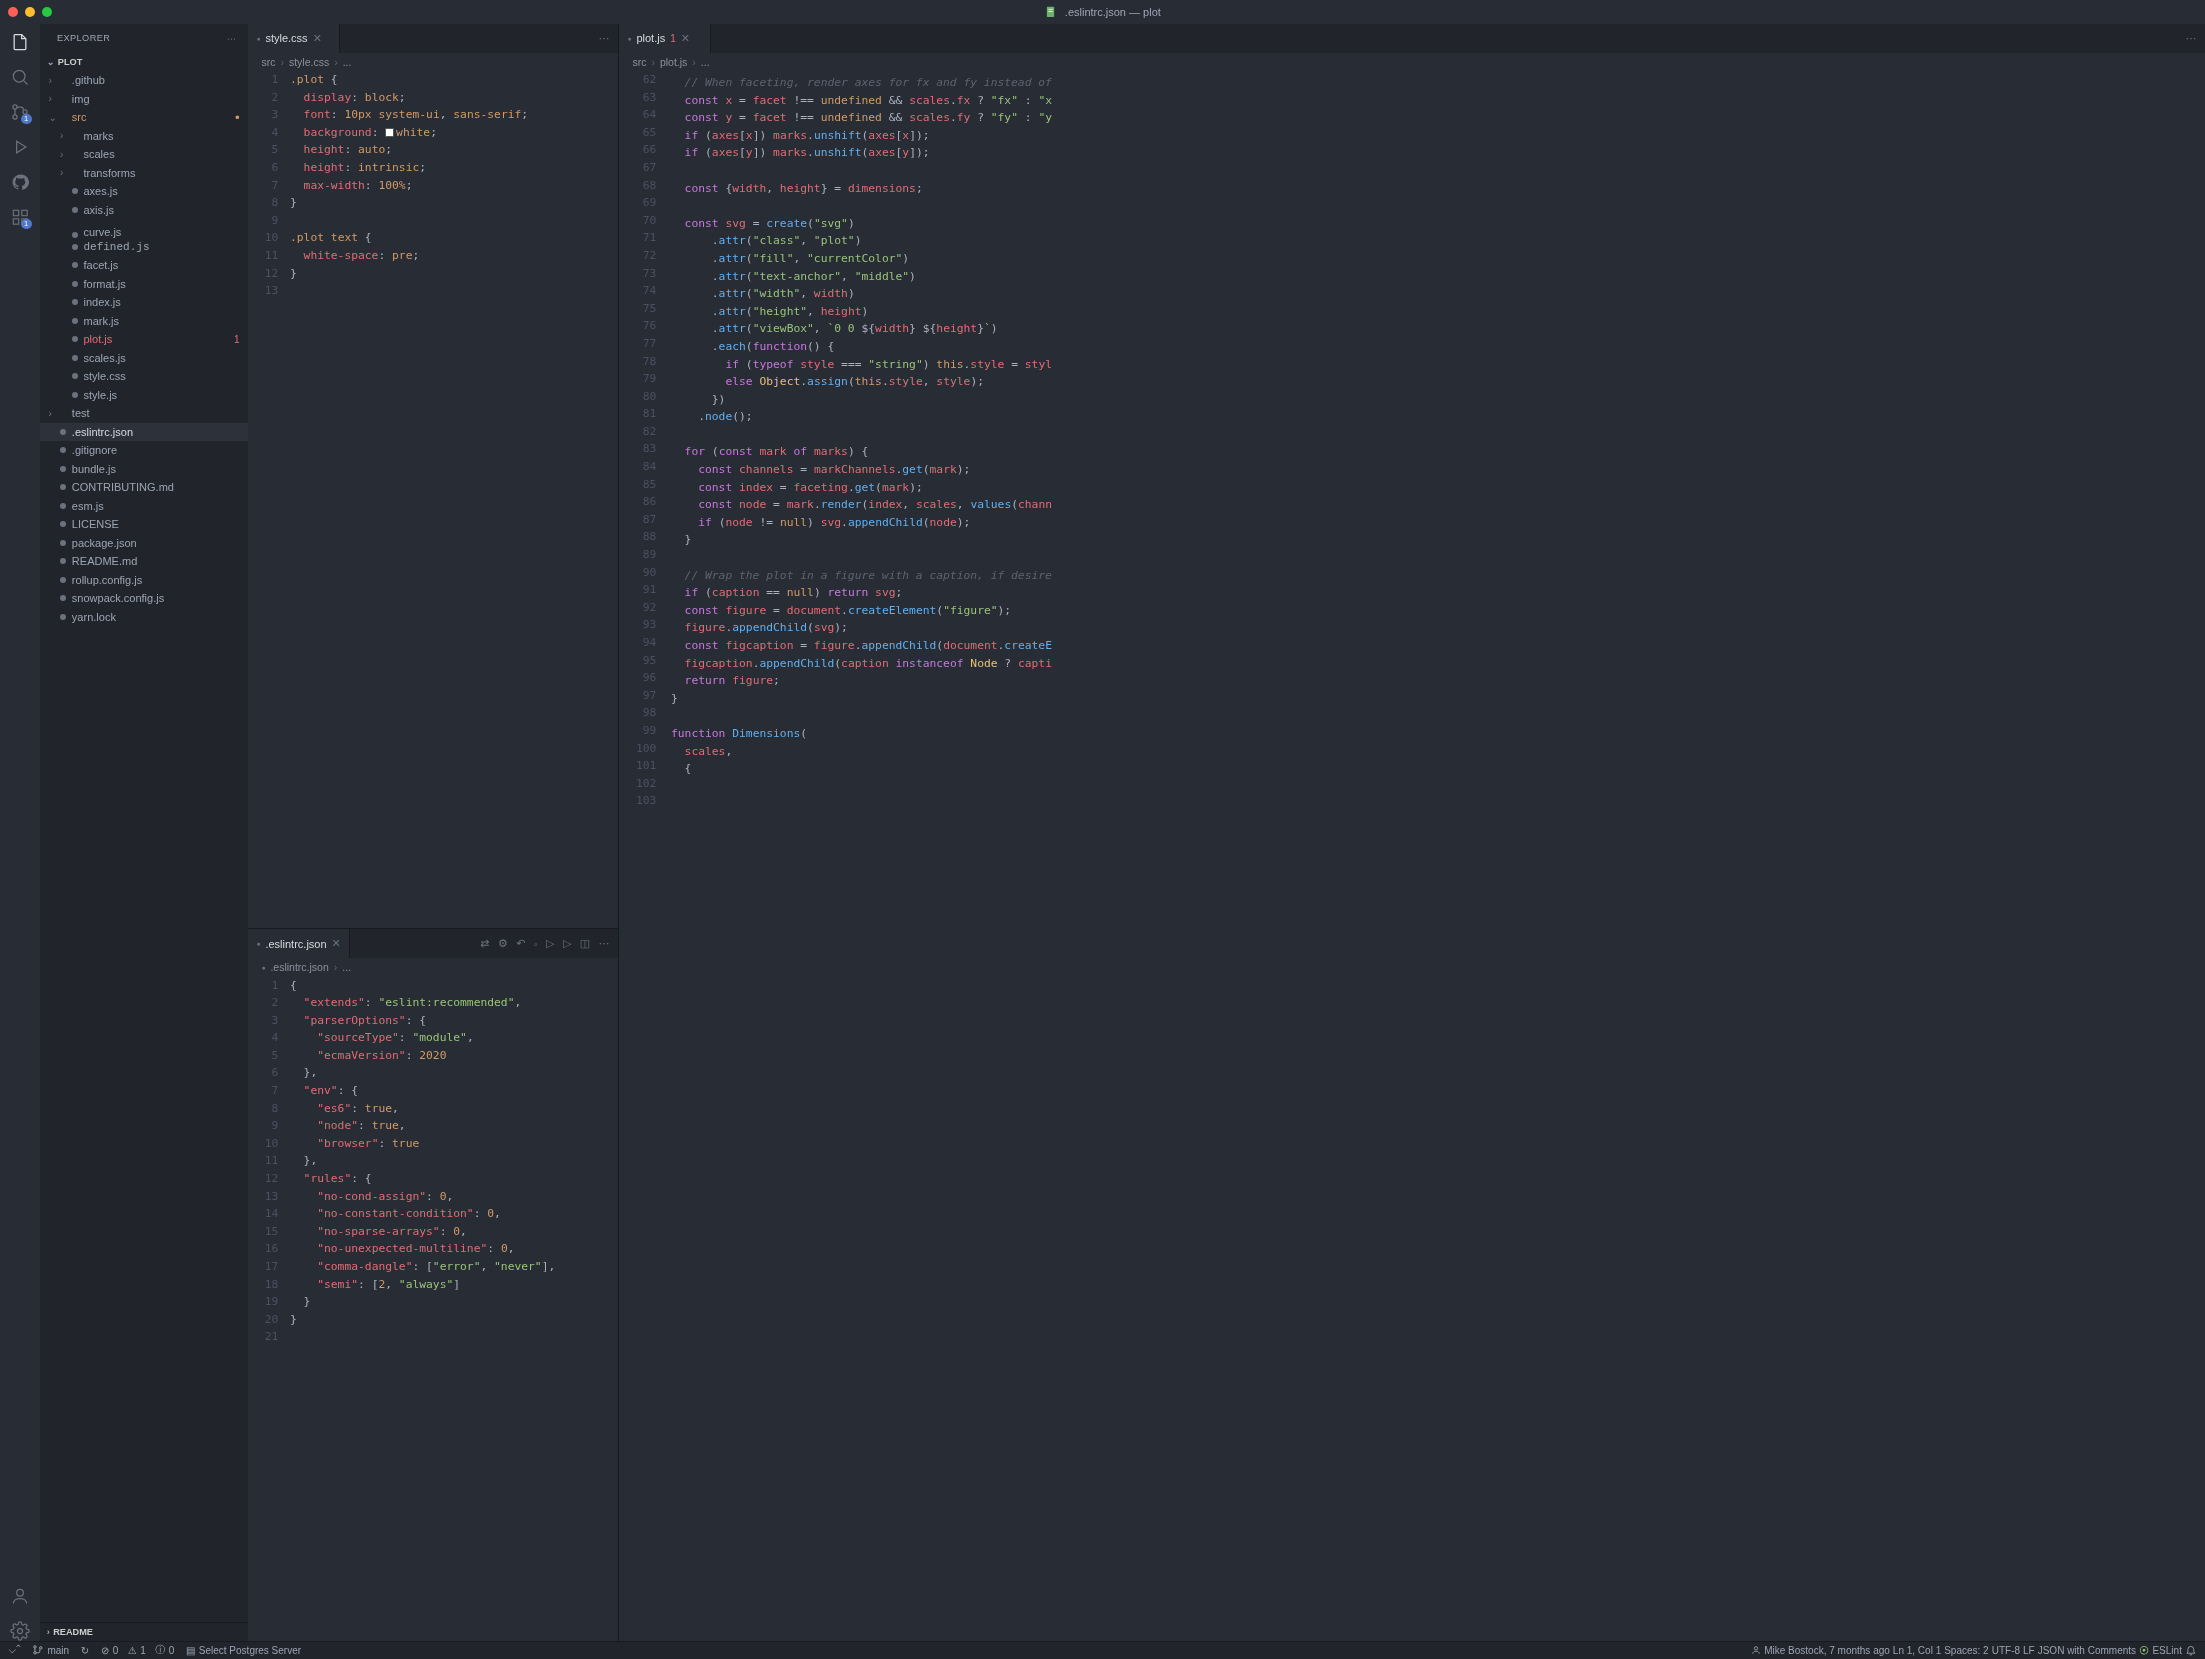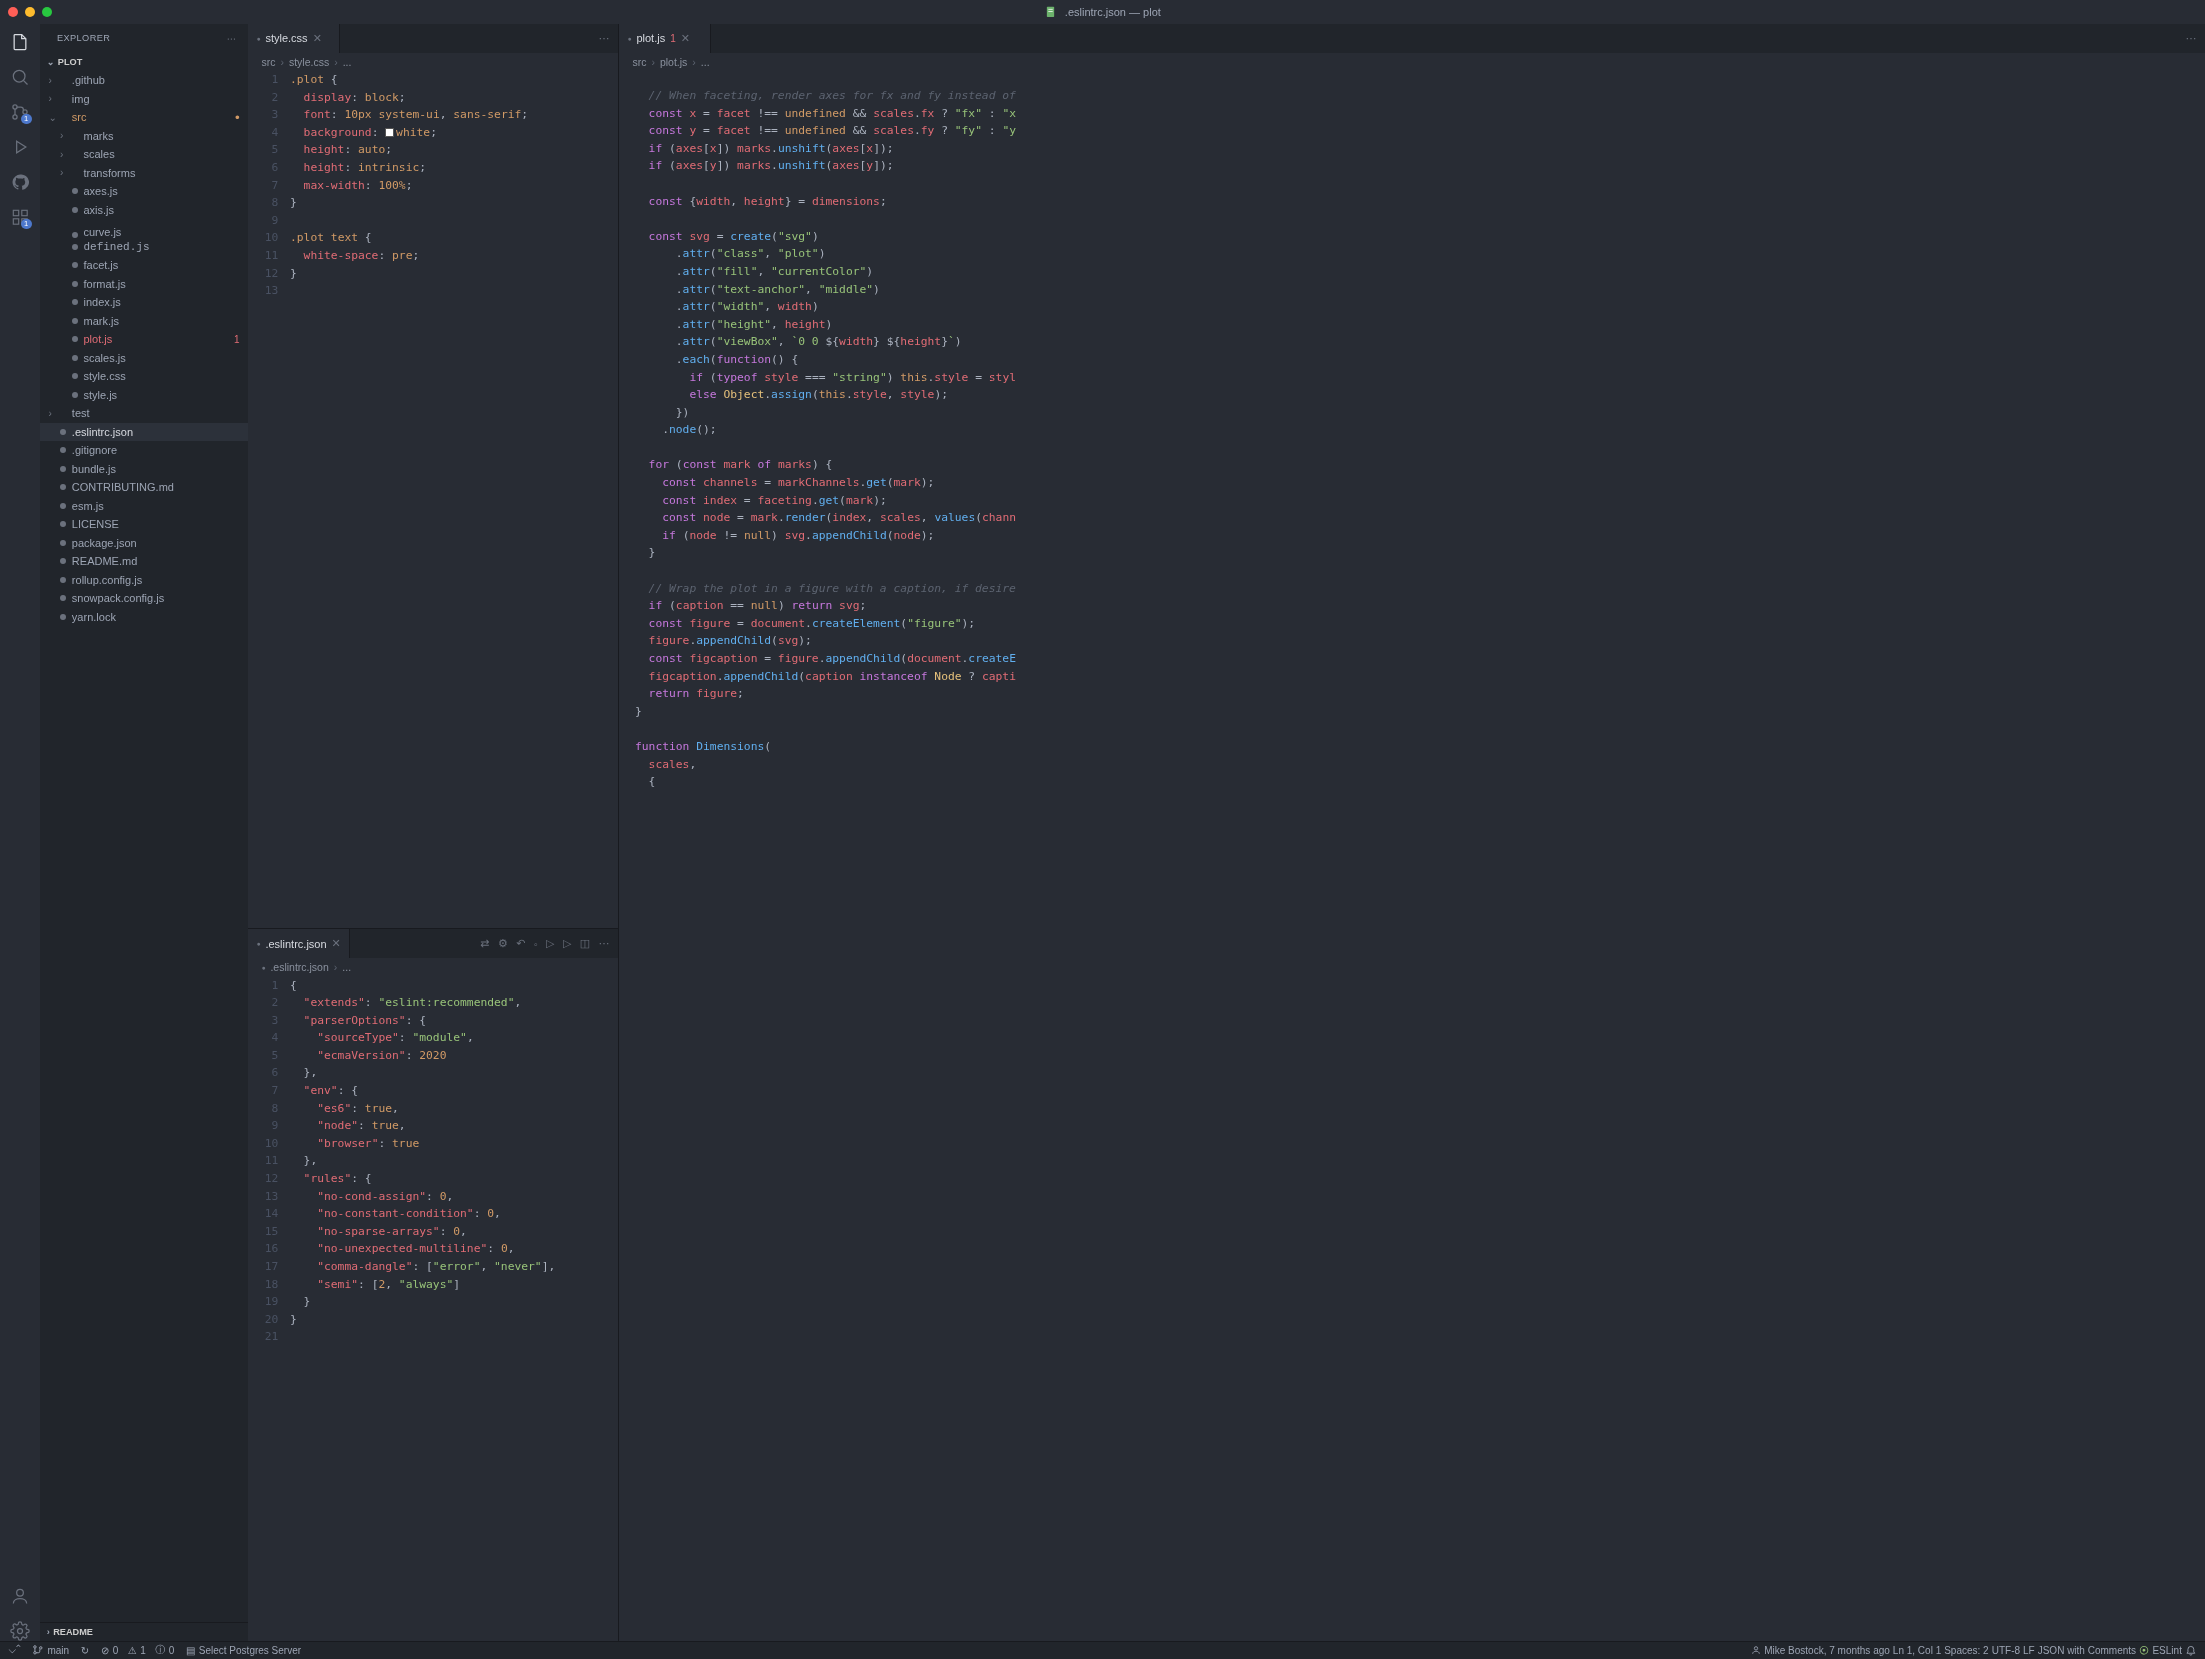--- a/index.html
+++ b/index.html
@@ -633,21 +633,66 @@
         </div>
       </div>
       <div class="breadcrumb">
         <span>src</span>
         <span class="bc-sep">›</span>
         <span>plot.js</span>
         <span class="bc-sep">›</span>
         <span>...</span>
       </div>
       <div class="editor-body" style="position:relative">
-        <div class="code" id="code-js"><pre style="margin:16px">  <span class="c-c">// When faceting, render axes for fx and fy instead of</span>
+        <div class="gutter" id="gutter-js" style="width:49px">
+            <pre style="margin:0">62
+63
+64
+65
+66
+67
+68
+69
+70
+71
+72
+73
+74
+75
+76
+77
+78
+79
+80
+81
+82
+83
+84
+85
+86
+87
+88
+89
+90
+91
+92
+93
+94
+95
+96
+97
+98
+99
+100
+101
+102
+103
+</pre>
+          </div>
+        <div class="code" id="code-js"><pre style="margin:3px">  <span class="c-c">// When faceting, render axes for fx and fy instead of</span>
   <span class="c-k">const</span> <span class="c-v">x</span> = <span class="c-v">facet</span> !== <span class="c-n">undefined</span> &amp;&amp; <span class="c-v">scales</span>.<span class="c-v">fx</span> ? <span class="c-s">"fx"</span> : <span class="c-s">"x</span>
   <span class="c-k">const</span> <span class="c-v">y</span> = <span class="c-v">facet</span> !== <span class="c-n">undefined</span> &amp;&amp; <span class="c-v">scales</span>.<span class="c-v">fy</span> ? <span class="c-s">"fy"</span> : <span class="c-s">"y</span>
   <span class="c-k">if</span> (<span class="c-v">axes</span>[<span class="c-v">x</span>]) <span class="c-v">marks</span>.<span class="c-f">unshift</span>(<span class="c-v">axes</span>[<span class="c-v">x</span>]);
   <span class="c-k">if</span> (<span class="c-v">axes</span>[<span class="c-v">y</span>]) <span class="c-v">marks</span>.<span class="c-f">unshift</span>(<span class="c-v">axes</span>[<span class="c-v">y</span>]);
 
   <span class="c-k">const</span> {<span class="c-v">width</span>, <span class="c-v">height</span>} = <span class="c-v">dimensions</span>;
 
   <span class="c-k">const</span> <span class="c-v">svg</span> = <span class="c-f">create</span>(<span class="c-s">"svg"</span>)
       .<span class="c-f">attr</span>(<span class="c-s">"class"</span>, <span class="c-s">"plot"</span>)
       .<span class="c-f">attr</span>(<span class="c-s">"fill"</span>, <span class="c-s">"currentColor"</span>)

